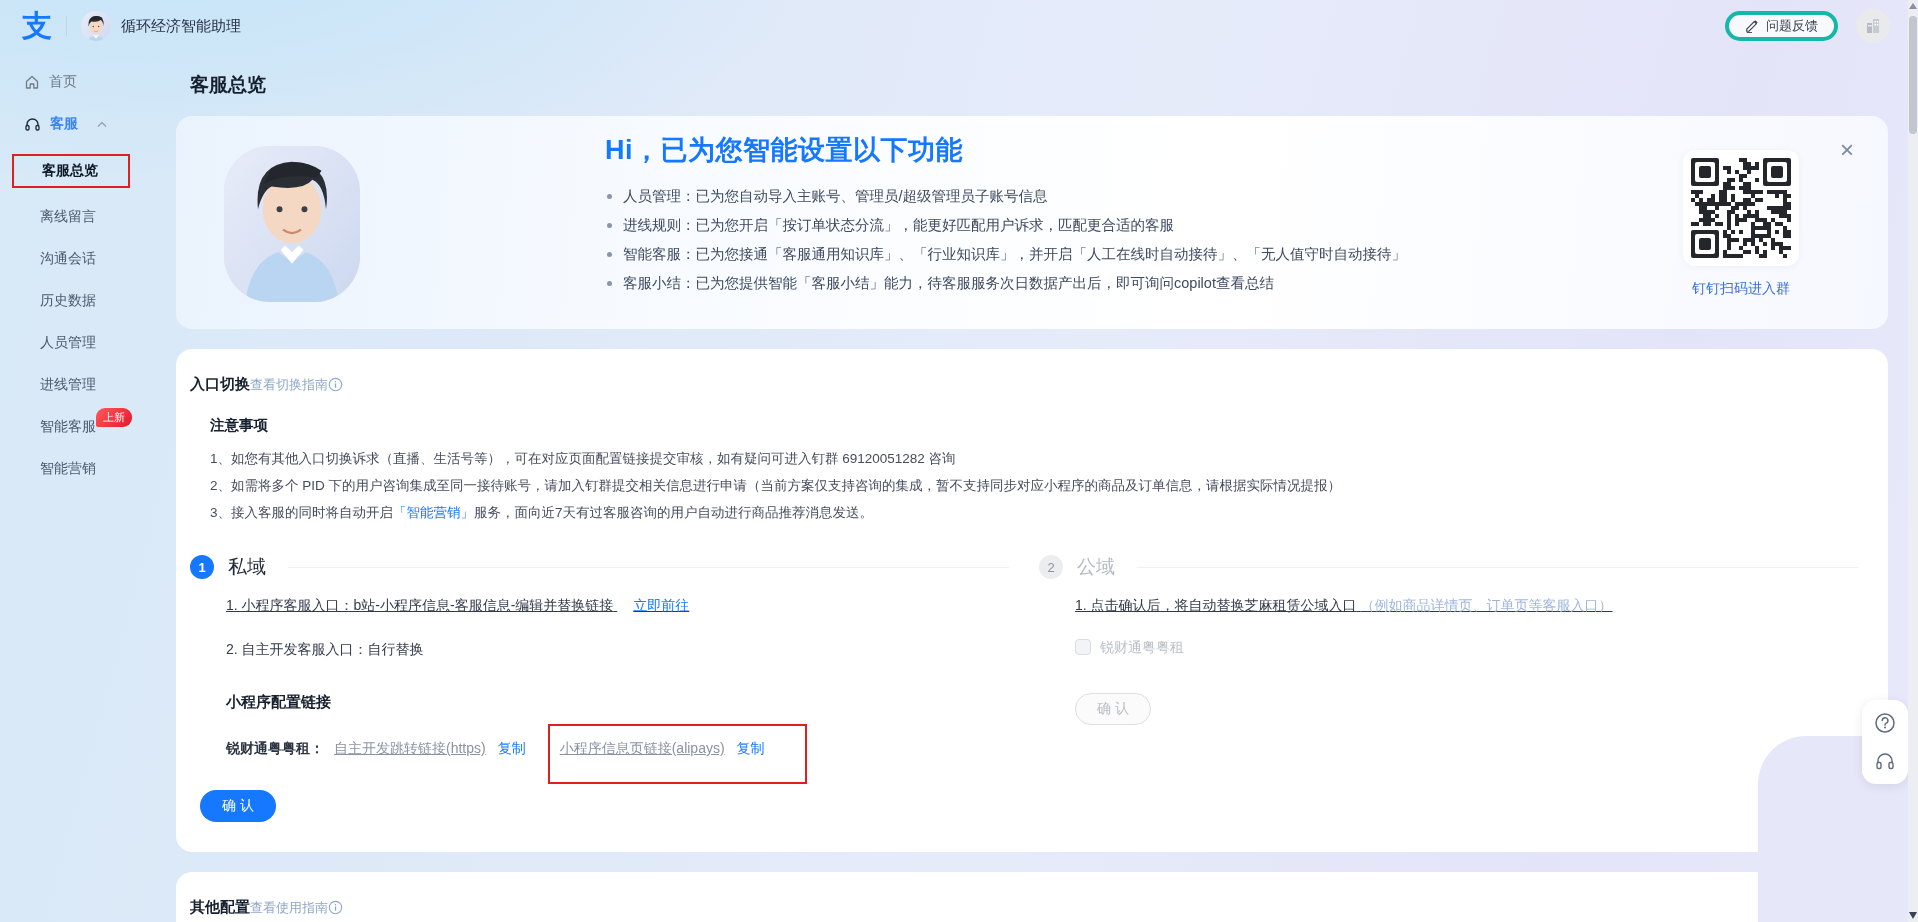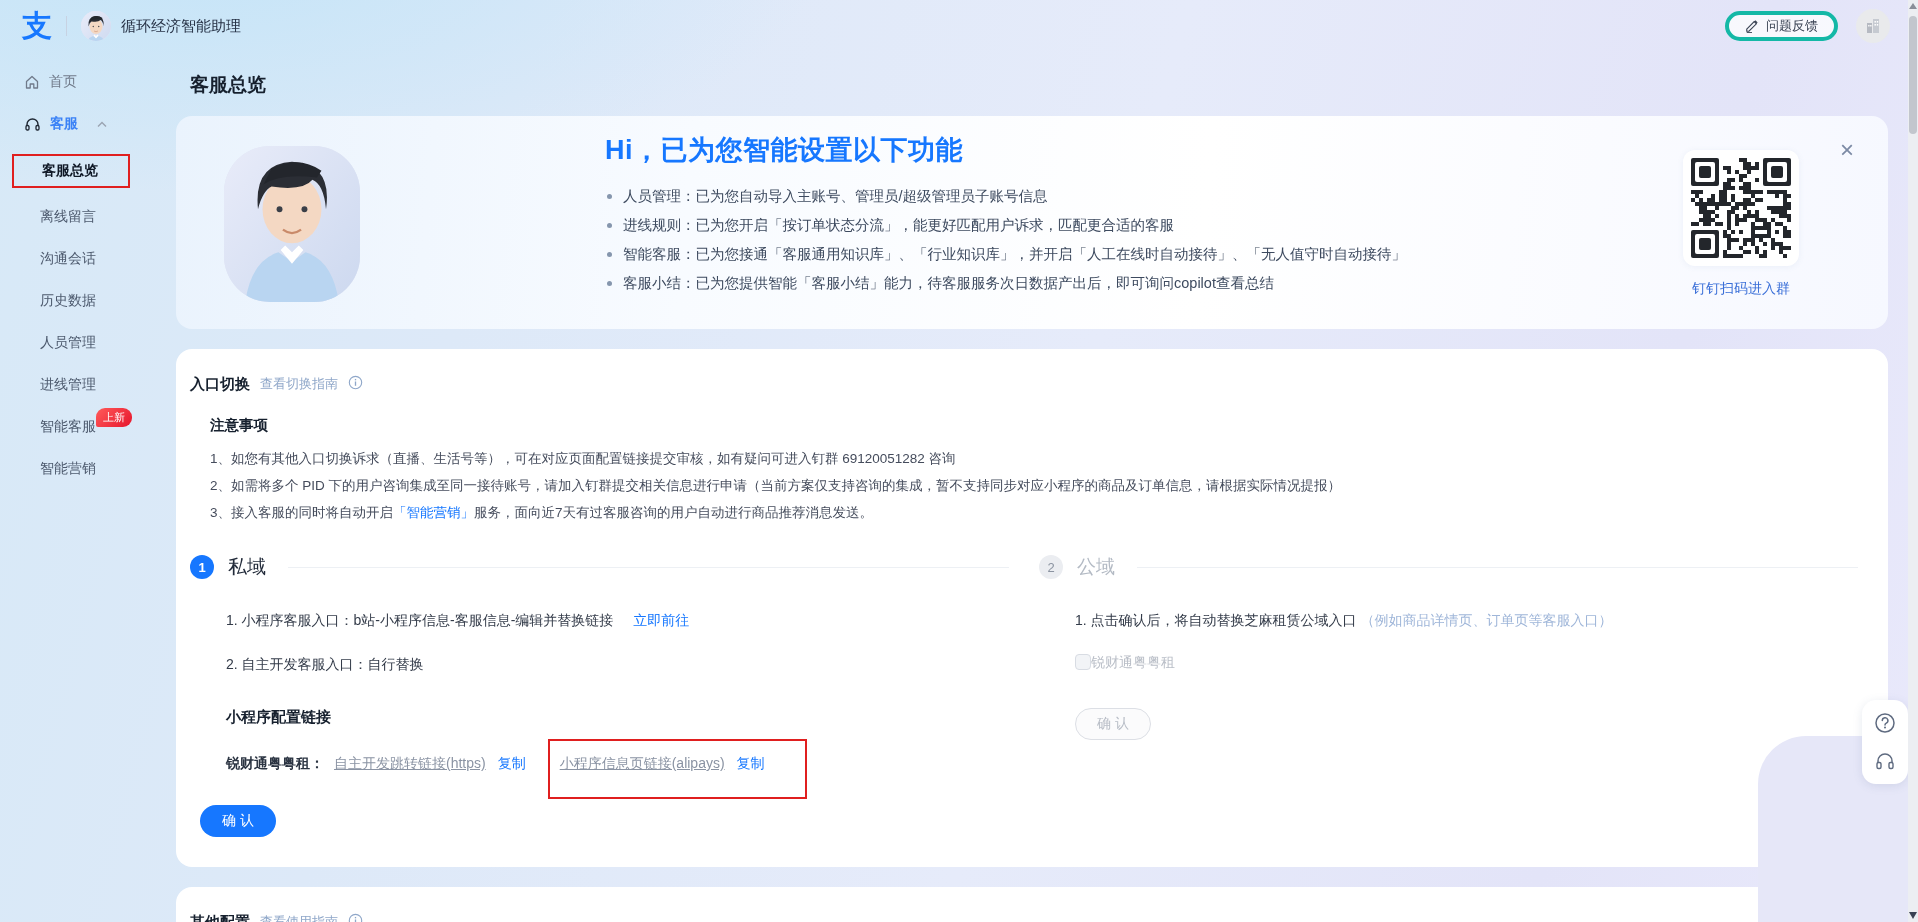--- a/index.html
+++ b/index.html
@@ -45,51 +45,51 @@
   .hero-title { color:#1677ff; font-size:27px; font-weight:bold; letter-spacing:.5px; }
   .hero-bullets { list-style:none; margin-top:14px; }
   .hero-bullets li { font-size:14.5px; color:#3d4a5f; line-height:29px; padding-left:18px; position:relative; }
   .hero-bullets li::before { content:""; position:absolute; left:2px; top:12px; width:5px; height:5px; border-radius:50%; background:#8596ad; }
   .qr-block { position:absolute; right:88px; top:34px; width:118px; text-align:center; }
   .qr-frame { background:#fff; border-radius:12px; padding:8px; display:inline-block; box-shadow:0 1px 6px rgba(80,110,160,.08); }
   .qr-caption { margin-top:10px; font-size:14px; color:#3a6fd8; white-space:nowrap; }
   .hero-close { position:absolute; top:22px; right:34px; font-size:24px; font-weight:300; color:#7c8aa5; cursor:pointer; line-height:1; }
 
   .entry-card { padding:26px 0 30px 14px; }
-  .card-header { display:flex; gap:10px; }
+  .card-header { display:flex; align-items:center; }
   .card-title { font-size:15px; font-weight:bold; color:#16202e; }
   .guide-link { font-size:13px; color:#8fa7c9; cursor:pointer; }
   .info-icon { width:15px; height:15px; color:#8fa7c9; cursor:pointer; }
   .notice-title { font-size:14.5px; font-weight:bold; color:#16202e; margin:22px 0 10px 20px; }
   .notice-line { font-size:13.5px; color:#454c5c; line-height:27px; margin-left:20px; }
   .inline-link { color:#1677ff; cursor:pointer; }
   .entry-cols { display:grid; grid-template-columns:1fr 1fr; margin-top:28px; }
   .col { padding-right:30px; }
   .step-header { display:flex; align-items:center; gap:14px; }
   .step-circle { width:24px; height:24px; border-radius:50%; background:#1677ff; color:#fff; font-size:13px; font-weight:bold;
     display:flex; align-items:center; justify-content:center; flex:none; }
   .step-circle.dim { background:#ebedf1; color:#8b93a1; font-weight:normal; }
   .step-title { font-size:19px; color:#222b3a; }
   .step-title.dim { color:#b3bac4; }
   .step-line { flex:1; height:1px; background:#edf0f4; margin-left:8px; }
   .col-body { padding-left:36px; }
   .entry-item { font-size:14px; color:#333b49; margin-top:26px; }
-  .entry-item:first-child { margin-top:32px; }
+  .entry-item:first-child { margin-top:17px;text-decoration:underline; }
   .go-link { color:#1677ff; margin-left:16px; cursor:pointer; }
   .muted-note { color:#9fb6d9; }
   .config-title { font-size:15px; font-weight:bold; color:#16202e; margin-top:34px; }
   .merchant-row { margin-top:28px; font-size:14px; display:flex; align-items:center; }
   .merchant-label { font-weight:bold; color:#2b3442; }
   .grey-link { color:#8a93a3; text-decoration:underline; cursor:pointer; margin-left:10px; }
   .copy-link { color:#1677ff; margin-left:12px; cursor:pointer; }
   .redbox-wrap { position:relative; margin-left:34px; display:flex; align-items:center; }
   .redbox { position:absolute; left:-12px; top:-16px; right:-42px; bottom:-26px; border:2.5px solid #e01f1f; pointer-events:none; }
   .confirm-btn { margin-top:32px; margin-left:-26px; width:76px; height:32px; border:none; border-radius:16px;
     background:#1677ff; color:#fff; font-size:14px; cursor:pointer; }
-  .checkbox-row { display:flex; align-items:flex-start; margin-top:24px; }
+  .checkbox-row { display:flex; align-items:flex-start; gap:9px; margin-top:24px; }
   .checkbox { width:16px; height:16px; border:1px solid #d8dce3; border-radius:4px; background:#f2f4f7; }
   .checkbox-label { font-size:14px; color:#b9bec7; }
   .confirm-btn.disabled { background:#fbfbfc; border:1px solid #dcdfe5; color:#b9bec7; cursor:default; margin-left:0; margin-top:36px; }
 
   .other-card { padding:26px 0 60px 14px; height:96px; border-radius:16px 16px 0 0; margin-bottom:0; }
 
   .corner-blob { position:absolute; right:10px; bottom:0; width:150px; height:186px; background:#e6e7f8; border-radius:48px 0 0 0; }
   .float-widget { position:absolute; right:10px; top:700px; width:46px; background:#fff; border-radius:14px;
     box-shadow:0 2px 10px rgba(90,110,150,.15); padding:12px 0; display:flex; flex-direction:column; align-items:center; gap:16px; }
   .float-icon { width:22px; height:22px; color:#5f6b80; cursor:pointer; }

